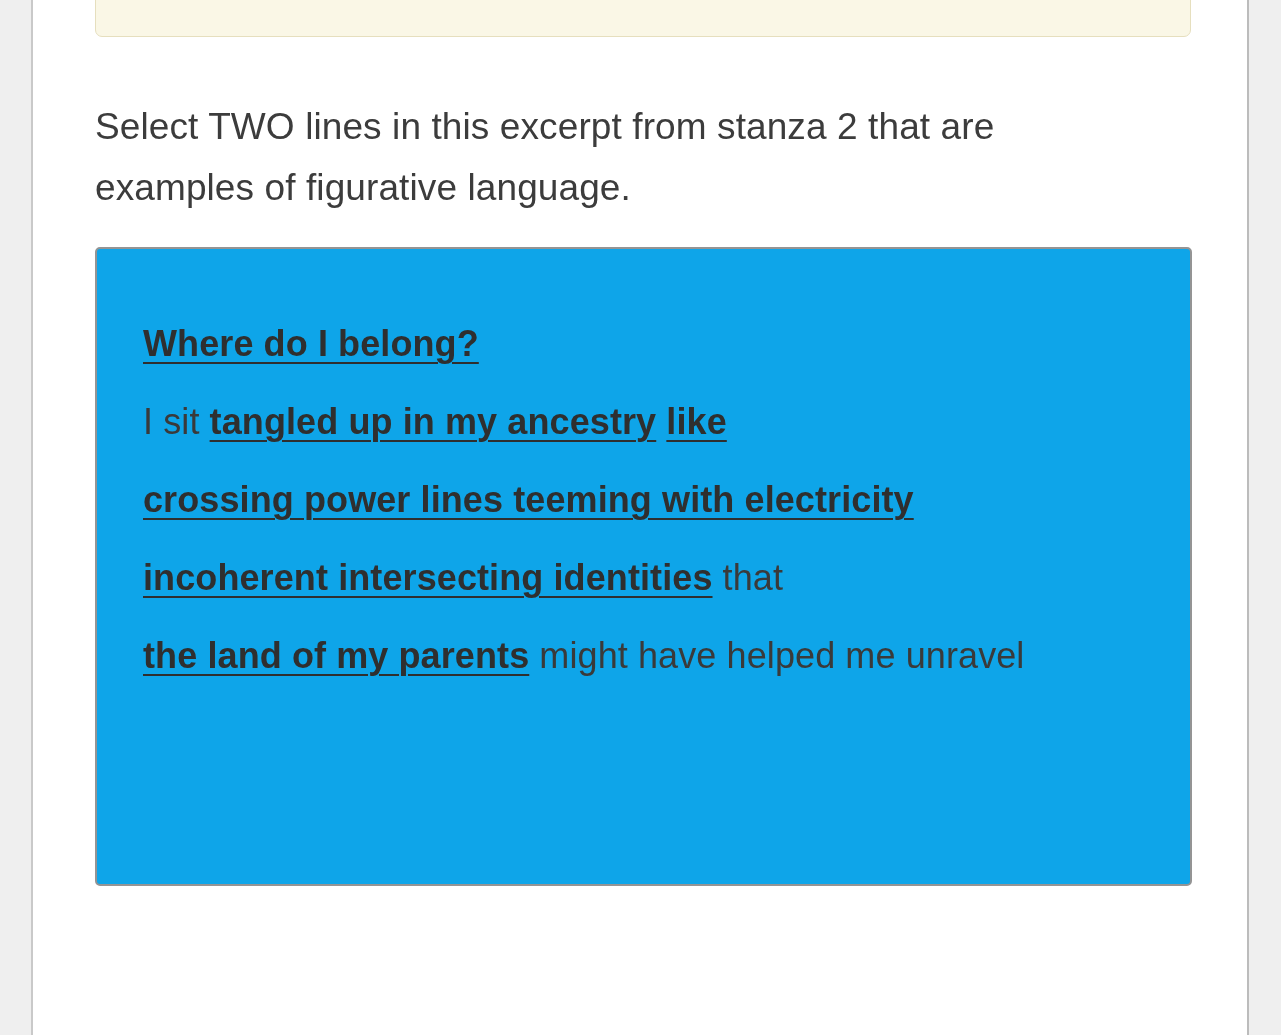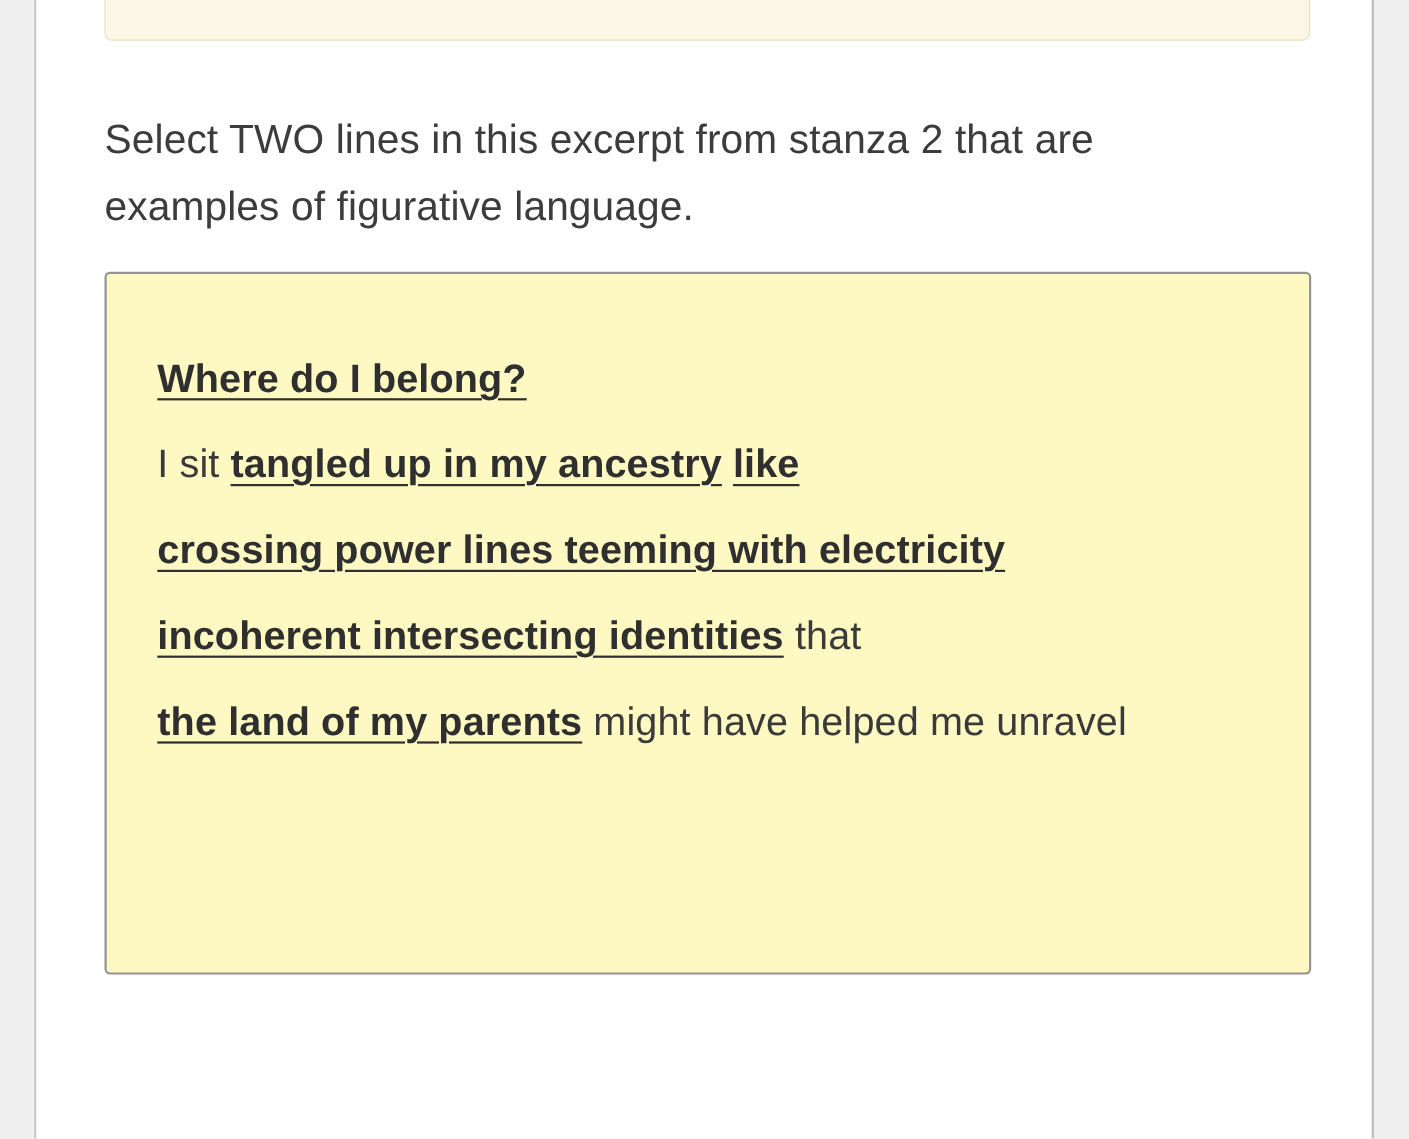--- a/index.html
+++ b/index.html
@@ -58,21 +58,21 @@
     font-weight: 400;
     letter-spacing: 0.1px;
   }
 
   .excerpt-box {
     position: absolute;
     left: 62px;
     top: 247px;
     width: 1097px;
     height: 639px;
-    background: #fef9c3;
+    background: #0ea5e9;
     border: 2px solid #949494;
     border-radius: 5px;
     box-sizing: border-box;
   }
 
   .excerpt-text {
     position: absolute;
     left: 46px;
     top: 56px;
     right: 30px;

